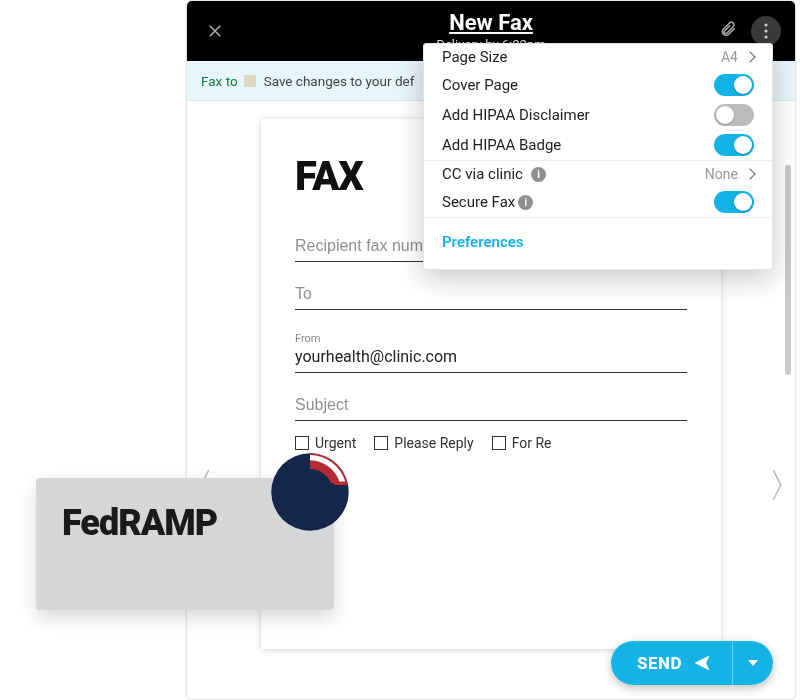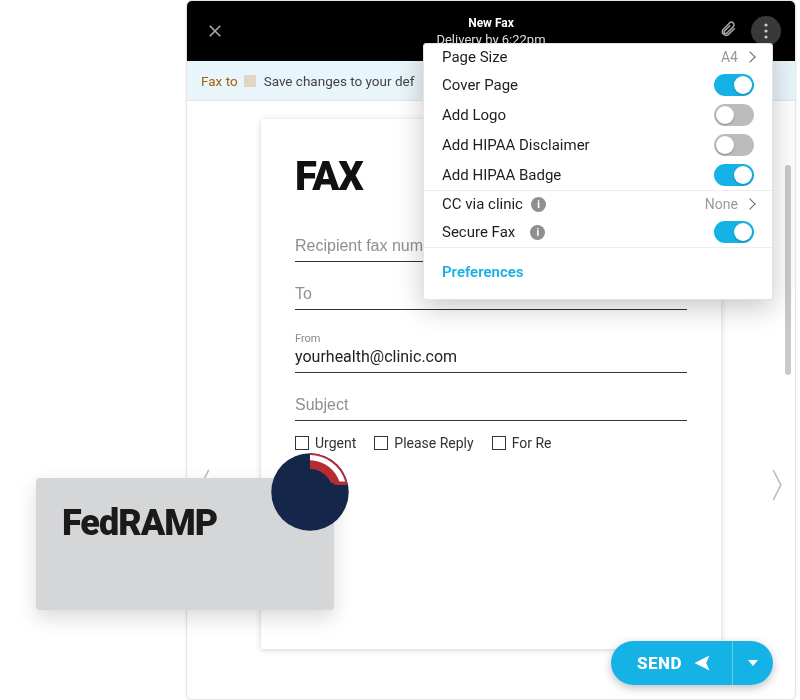--- a/index.html
+++ b/index.html
@@ -4,29 +4,29 @@
 <style>
   * { box-sizing: border-box; margin: 0; padding: 0; }
   body { font-family: -apple-system, BlinkMacSystemFont, "Segoe UI", Roboto, sans-serif; width: 800px; height: 700px; background: #fff; position: relative; overflow: hidden; }
 
   .app { position: absolute; left: 186px; top: 0; width: 610px; height: 700px; background: #fff; border: 1px solid #e5e5e5; border-radius: 6px; overflow: hidden; box-shadow: 0 1px 3px rgba(0,0,0,.08); }
 
   .titlebar { background: #000; color: #fff; height: 60px; display: flex; align-items: center; padding: 0 14px; position: relative; }
   .close-x { width: 28px; height: 28px; display: flex; align-items: center; justify-content: center; color: #ccc; cursor: pointer; }
   .close-x svg { width: 18px; height: 18px; stroke: #aaa; stroke-width: 2.2; }
   .title-center { position: absolute; left: 50%; transform: translateX(-50%); text-align: center; }
-  .title-main { font-size: 12px; font-weight: 700; }
+  .title-main { font-size: 22px; font-weight: 700; text-decoration: underline; }
   .title-sub { font-size: 13px; color: #e5e5e5; margin-top: 2px; }
   .title-right { margin-left: auto; display: flex; align-items: center; gap: 14px; }
   .clip-icon svg { width: 18px; height: 18px; stroke: #aaa; stroke-width: 2; fill: none; }
   .more-btn { width: 30px; height: 30px; border-radius: 50%; background: #3a3a3a; display: flex; align-items: center; justify-content: center; cursor: pointer; }
   .more-btn svg { fill: #ccc; }
 
   .banner { background: #e8f5fb; border-bottom: 1px solid #d7eaf2; height: 40px; display: flex; align-items: center; padding: 0 14px; font-size: 13.5px; color: #444; }
-  .banner-dim { color: #a16207; margin-right: 6px; }
+  .banner-dim { color: #15803d; margin-right: 6px; }
   .banner-iconbox { width: 12px; height: 12px; background: #e0d6c4; display: inline-block; margin-right: 8px; }
 
   .page-wrap { position: relative; height: calc(100% - 100px); display: flex; align-items: flex-start; justify-content: center; padding-top: 18px; }
   .nav-arrow { position: absolute; top: 360px; width: 32px; height: 48px; display: flex; align-items: center; justify-content: center; color: #bbb; cursor: pointer; }
   .nav-prev { left: 2px; }
   .nav-next { right: 2px; }
   .nav-arrow svg { width: 20px; height: 36px; stroke: #bbb; stroke-width: 2.2; fill: none; }
 
   .fax-page { width: 460px; min-height: 530px; background: #fff; box-shadow: 0 1px 6px rgba(0,0,0,.18); padding: 34px 34px 20px 34px; }
   .fax-h1 { font-size: 40px; font-weight: 900; letter-spacing: -1px; color: #111; margin-bottom: 28px; }
@@ -167,26 +167,20 @@
           <span class="chev"></span>
         </span>
     </div>
     <div class="prow">
       <span>Cover Page</span>
       <div class="toggle on">
           <div class="knob"></div>
         </div>
     </div>
     <div class="prow">
-      <span>Add Logo</span>
-      <div class="toggle">
-          <div class="knob"></div>
-        </div>
-    </div>
-    <div class="prow">
       <span>Add HIPAA Disclaimer</span>
       <div class="toggle">
           <div class="knob"></div>
         </div>
     </div>
     <div class="prow">
       <span>Add HIPAA Badge</span>
       <div class="toggle on">
           <div class="knob"></div>
         </div>
@@ -195,21 +189,21 @@
       <span style="display:flex;align-items:center;gap:8px">
           <span>CC via clinic</span>
           <span class="info-dot">i</span>
         </span>
       <span class="prow-right">
           <span>None</span>
           <span class="chev"></span>
         </span>
     </div>
     <div class="prow">
-      <span style="display:flex;align-items:center;gap:15px">
+      <span style="display:flex;align-items:center;gap:3px">
           <span>Secure Fax</span>
           <span class="info-dot">i</span>
         </span>
       <div class="toggle on">
           <div class="knob"></div>
         </div>
     </div>
     <div class="prefs">
       <a href="#">Preferences</a>
     </div>

